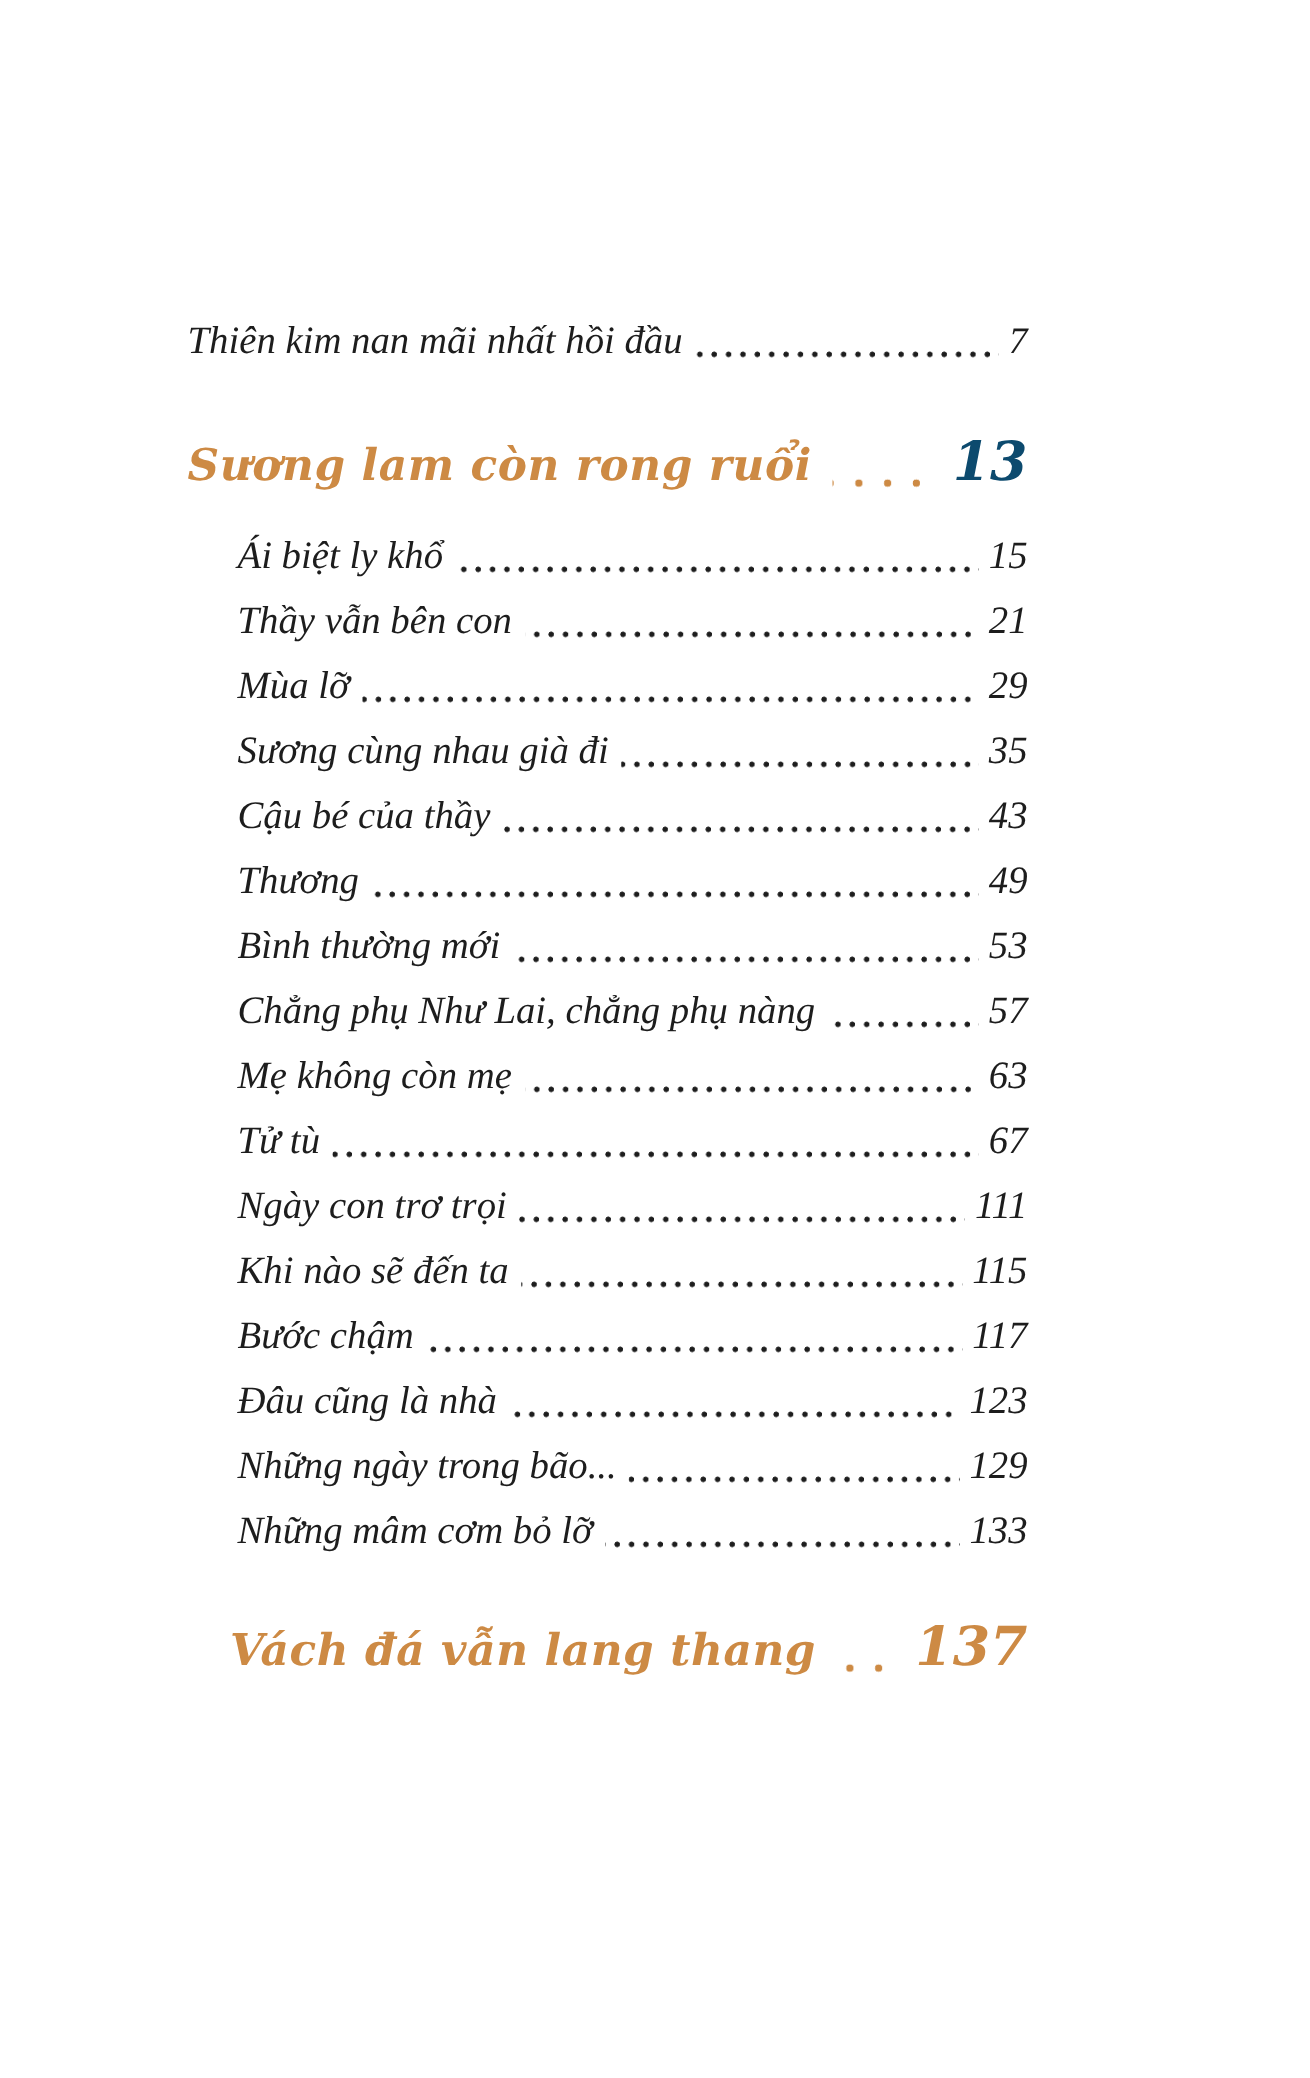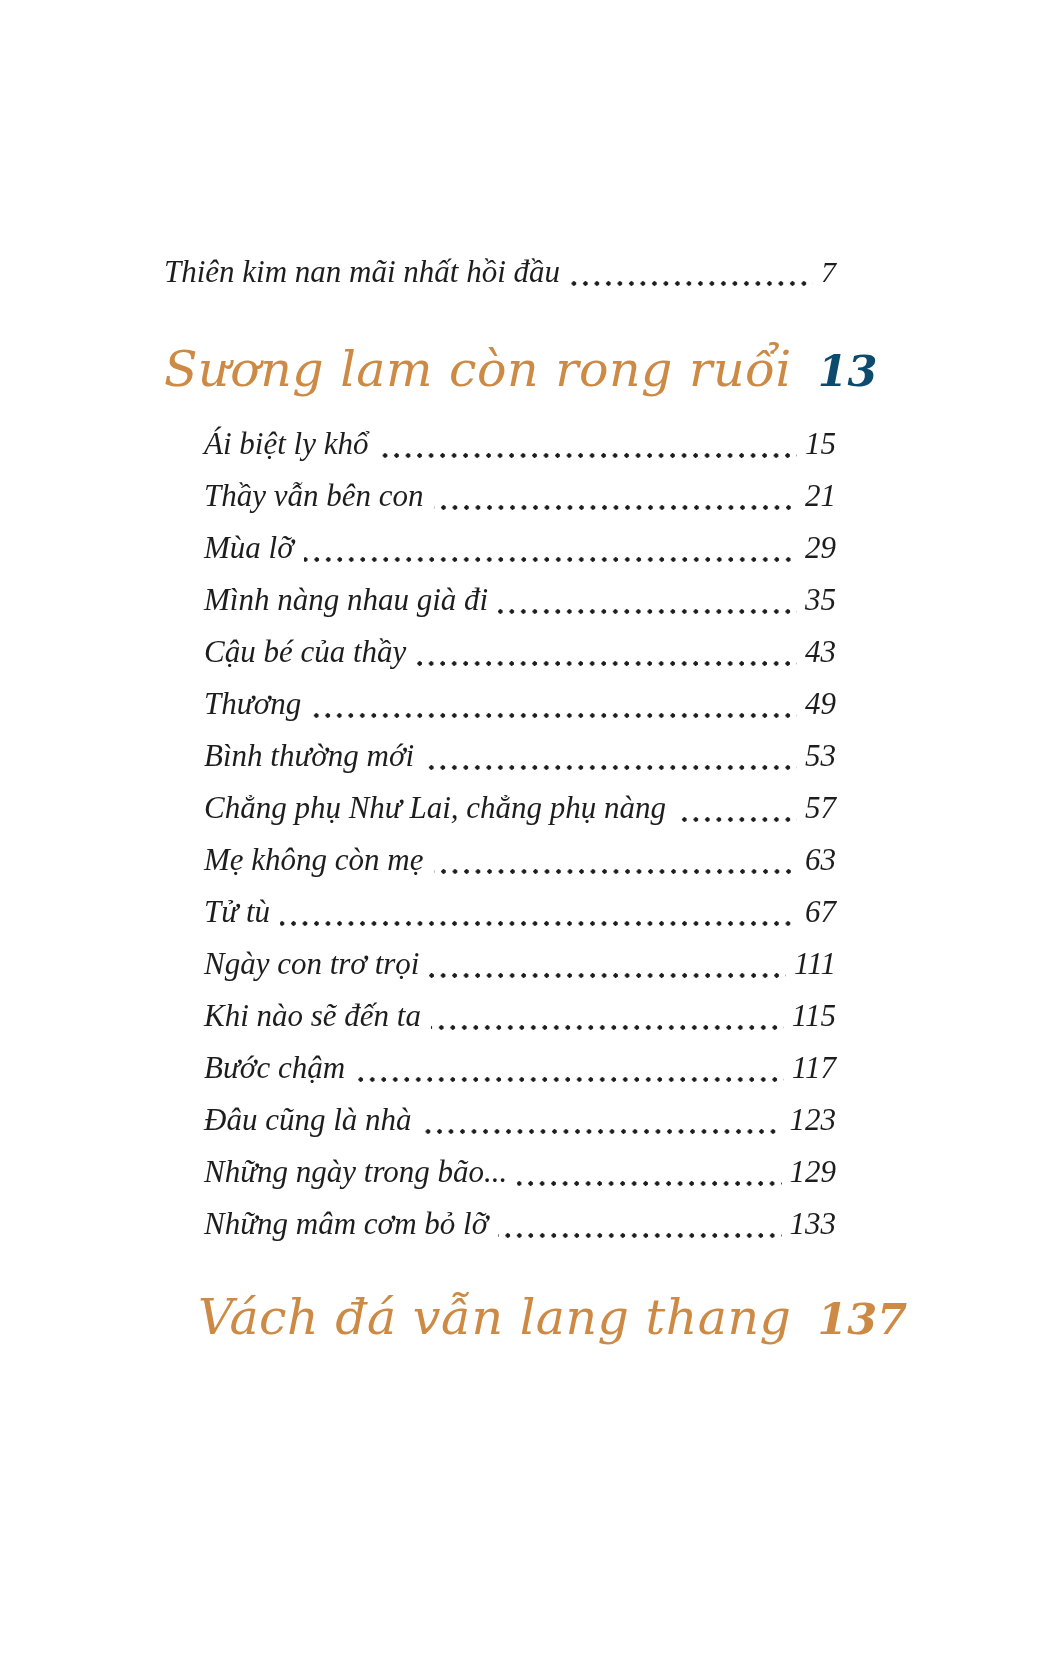--- a/index.html
+++ b/index.html
@@ -9,21 +9,21 @@
   }
   body {
     width: 1048px;
     height: 1662px;
     position: relative;
     font-family: "Liberation Serif", serif;
     overflow: hidden;
   }
   .column {
     position: absolute;
-    left: 164px;
+    left: 150px;
     top: 250px;
     width: 672px;
   }
   .row {
     display: flex;
     align-items: baseline;
   }
   
   .intro .title {
     font-style: italic;
@@ -40,22 +40,22 @@
   }
   .intro { height: 44px; }
   
   .heading {
     height: 68px;
     margin-top: 42px;
   }
   .heading .title {
     font-family: "DejaVu Serif", cursive;
     font-style: italic;
-    font-weight: normal;
-    font-size: 49px;
+    font-weight: bold;
+    font-size: 35px;
     line-height: 68px;
     letter-spacing: 0.5px;
     white-space: nowrap;
   }
   .heading .pagenum {
     font-family: "DejaVu Serif", cursive;
     font-style: italic;
     font-weight: bold;
     font-size: 43px;
     line-height: 68px;
@@ -120,21 +120,21 @@
           <span class="title">Thầy vẫn bên con</span>
           <span class="leader"></span>
           <span class="pagenum">21</span>
         </div>
         <div class="row entry">
           <span class="title">Mùa lỡ</span>
           <span class="leader"></span>
           <span class="pagenum">29</span>
         </div>
         <div class="row entry">
-          <span class="title">Mình nàng nhau già đi</span>
+          <span class="title">Sương cùng nhau già đi</span>
           <span class="leader"></span>
           <span class="pagenum">35</span>
         </div>
         <div class="row entry">
           <span class="title">Cậu bé của thầy</span>
           <span class="leader"></span>
           <span class="pagenum">43</span>
         </div>
         <div class="row entry">
           <span class="title">Thương</span>

